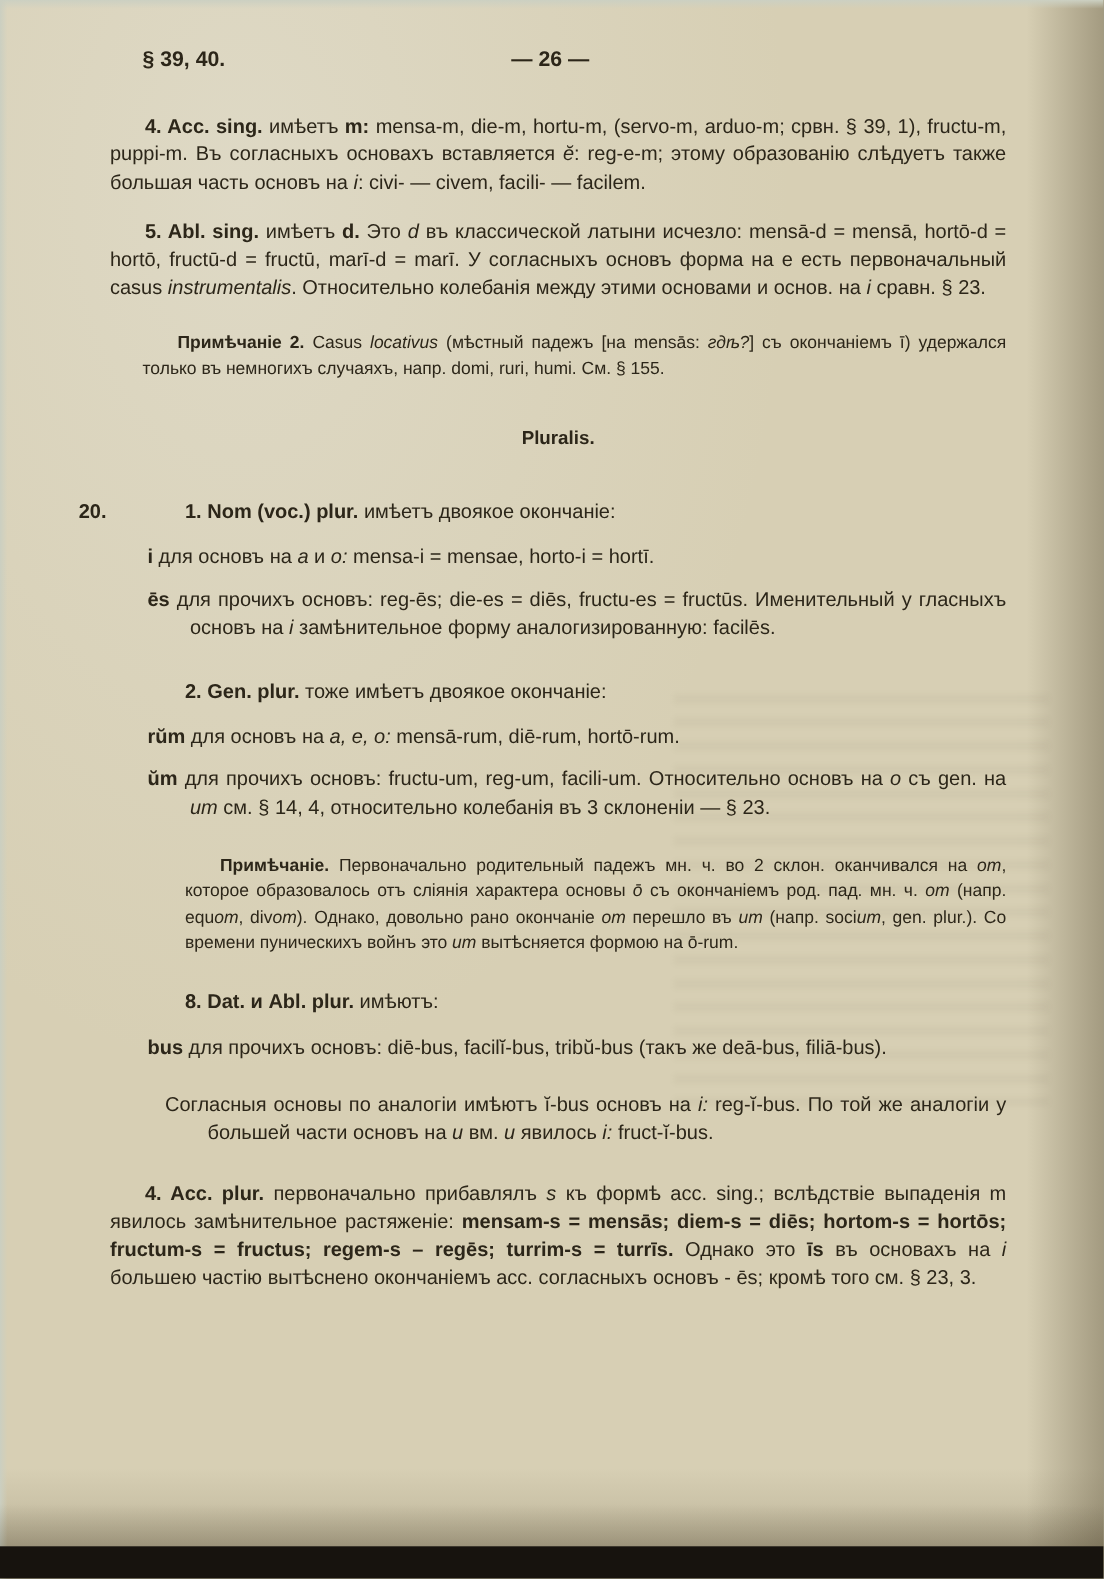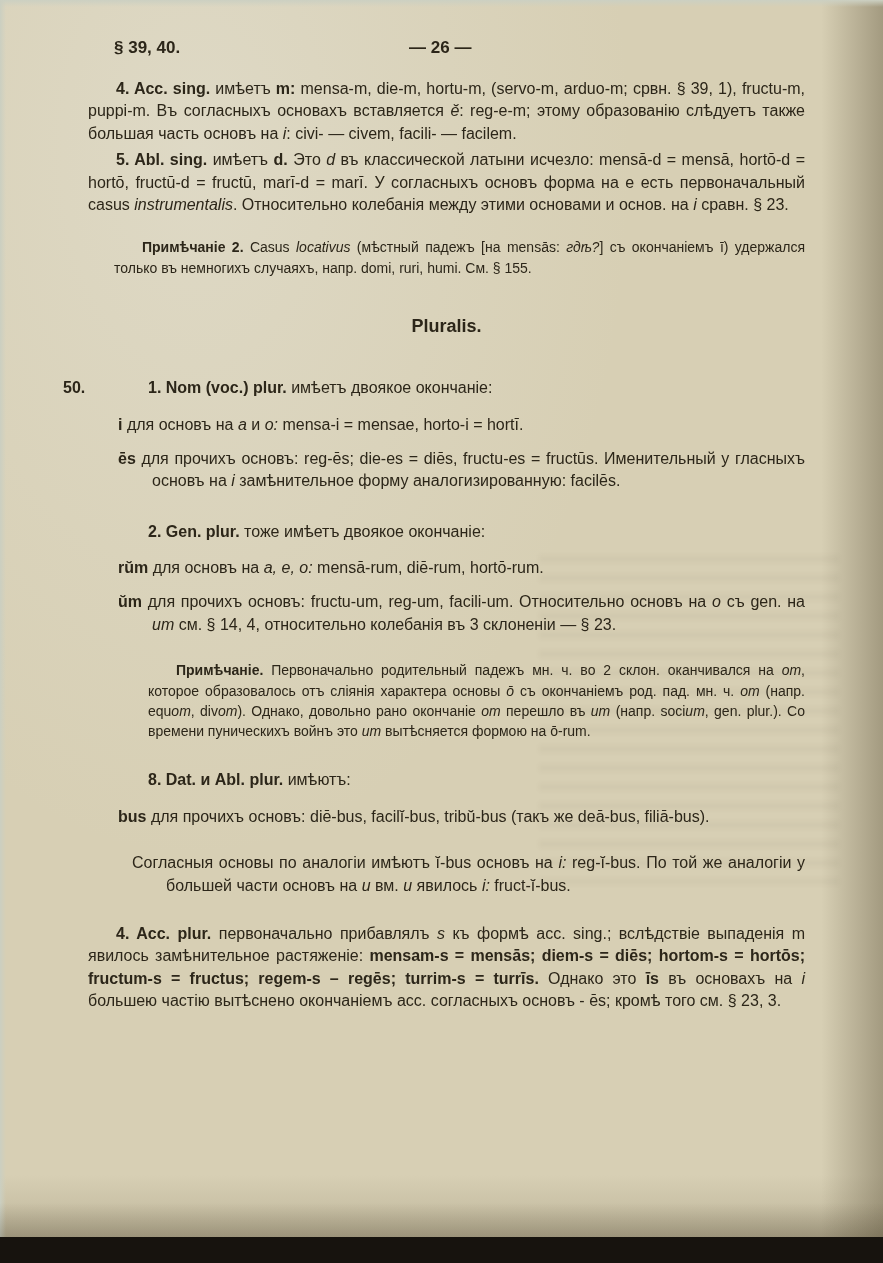--- a/index.html
+++ b/index.html
@@ -30,24 +30,24 @@
   .header { position:relative; padding:38px 78px 0 88px; font-size:17px; }
   .header .section-ref { font-weight:bold; margin-left:26px; }
   .header .page-num { position:absolute; left:50%; top:38px; transform:translateX(-52%); font-weight:bold; }
 
   .content { position:relative; padding:16px 78px 0 88px; font-size:16px; line-height:1.40; text-align:justify; }
 
   .seg-n { font-style:normal; font-weight:normal; }
   .seg-b { font-weight:bold; }
   .seg-i { font-style:italic; }
 
-  .block.para    { text-indent:28px; margin:4px 0; }
+  .block.para    { text-indent:28px; margin:17px 0; }
   .block.note    { font-size:14px; line-height:1.45; margin:21px 0 21px 26px; text-indent:28px; }
   .block.note2   { font-size:14px; line-height:1.45; margin:24px 0 24px 60px; text-indent:28px; }
-  .block.heading { text-align:center; font-weight:bold; font-size:18px; margin:36px 0 38px; text-indent:0; }
+  .block.heading { text-align:center; font-weight:bold; font-size:15px; margin:36px 0 38px; text-indent:0; }
   .block.subhead { margin:28px 0 14px 60px; position:relative; }
   .block.item    { margin:12px 0 12px 30px; padding-left:34px; text-indent:-34px; }
   .block.item + .block.item { margin-top:8px; }
   .block.subitem { margin:24px 0 26px 44px; padding-left:34px; text-indent:-34px; }
   .margin-number { position:absolute; left:-85px; top:0; font-weight:bold; text-indent:0; }
 </style>
 </head>
 <body>
 
 <div class="page">
@@ -58,21 +58,21 @@
   <div class="header">
     <span class="section-ref">§ 39, 40.</span>
     <span class="page-num">— 26 —</span>
   </div>
 
   <div class="content">
       <div class="block para"><span class="seg-b">4. Acc. sing.</span><span class="seg-n"> имѣетъ </span><span class="seg-b">m:</span><span class="seg-n"> mensa-m, die-m, hortu-m, (servo-m, arduo-m; срвн. § 39, 1), fructu-m, puppi-m. Въ согласныхъ основахъ вставляется </span><span class="seg-i">ĕ</span><span class="seg-n">: reg-e-m; этому образованію слѣдуетъ также большая часть основъ на </span><span class="seg-i">i</span><span class="seg-n">: civi- — civem, facili- — facilem.</span></div>
       <div class="block para"><span class="seg-b">5. Abl. sing.</span><span class="seg-n"> имѣетъ </span><span class="seg-b">d.</span><span class="seg-n"> Это </span><span class="seg-i">d</span><span class="seg-n"> въ классической латыни исчезло: mensā-d = mensā, hortō-d = hortō, fructū-d = fructū, marī-d = marī. У согласныхъ основъ форма на e есть первоначальный casus </span><span class="seg-i">instrumentalis</span><span class="seg-n">. Относительно колебанія между этими основами и основ. на </span><span class="seg-i">i</span><span class="seg-n"> сравн. § 23.</span></div>
       <div class="block note"><span class="seg-b">Примѣчаніе 2.</span><span class="seg-n"> Casus </span><span class="seg-i">locativus</span><span class="seg-n"> (мѣстный падежъ [на mensās: </span><span class="seg-i">гдѣ?</span><span class="seg-n">] съ окончаніемъ ī) удержался только въ немногихъ случаяхъ, напр. domi, ruri, humi. См. § 155.</span></div>
       <div class="block heading"><span class="seg-b">Pluralis.</span></div>
-      <div class="block subhead"><span class="margin-number">50.</span><span class="seg-b">1. Nom (voc.) plur.</span><span class="seg-n"> имѣетъ двоякое окончаніе:</span></div>
+      <div class="block subhead"><span class="margin-number">20.</span><span class="seg-b">1. Nom (voc.) plur.</span><span class="seg-n"> имѣетъ двоякое окончаніе:</span></div>
       <div class="block item"><span class="seg-b">i</span><span class="seg-n"> для основъ на </span><span class="seg-i">a</span><span class="seg-n"> и </span><span class="seg-i">o:</span><span class="seg-n"> mensa-i = mensae, horto-i = hortī.</span></div>
       <div class="block item"><span class="seg-b">ēs</span><span class="seg-n"> для прочихъ основъ: reg-ēs; die-es = diēs, fructu-es = fructūs. Именительный у гласныхъ основъ на </span><span class="seg-i">i</span><span class="seg-n"> замѣнительное форму аналогизированную: facilēs.</span></div>
       <div class="block subhead"><span class="seg-b">2. Gen. plur.</span><span class="seg-n"> тоже имѣетъ двоякое окончаніе:</span></div>
       <div class="block item"><span class="seg-b">rŭm</span><span class="seg-n"> для основъ на </span><span class="seg-i">a, e, o:</span><span class="seg-n"> mensā-rum, diē-rum, hortō-rum.</span></div>
       <div class="block item"><span class="seg-b">ŭm</span><span class="seg-n"> для прочихъ основъ: fructu-um, reg-um, facili-um. Относительно основъ на </span><span class="seg-i">o</span><span class="seg-n"> съ gen. на </span><span class="seg-i">um</span><span class="seg-n"> см. § 14, 4, относительно колебанія въ 3 склоненіи — § 23.</span></div>
       <div class="block note2"><span class="seg-b">Примѣчаніе.</span><span class="seg-n"> Первоначально родительный падежъ мн. ч. во 2 склон. оканчивался на </span><span class="seg-i">om</span><span class="seg-n">, которое образовалось отъ сліянія характера основы </span><span class="seg-i">ō</span><span class="seg-n"> съ окончаніемъ род. пад. мн. ч. </span><span class="seg-i">om</span><span class="seg-n"> (напр. equ</span><span class="seg-i">om</span><span class="seg-n">, div</span><span class="seg-i">om</span><span class="seg-n">). Однако, довольно рано окончаніе </span><span class="seg-i">om</span><span class="seg-n"> перешло въ </span><span class="seg-i">um</span><span class="seg-n"> (напр. soci</span><span class="seg-i">um</span><span class="seg-n">, gen. plur.). Со времени пуническихъ войнъ это </span><span class="seg-i">um</span><span class="seg-n"> вытѣсняется формою на ō-rum.</span></div>
       <div class="block subhead"><span class="seg-b">8. Dat. и Abl. plur.</span><span class="seg-n"> имѣютъ:</span></div>
       <div class="block item"><span class="seg-b">bus</span><span class="seg-n"> для прочихъ основъ: diē-bus, facilĭ-bus, tribŭ-bus (такъ же deā-bus, filiā-bus).</span></div>
       <div class="block subitem"><span class="seg-n">Согласныя основы по аналогіи имѣютъ ĭ-bus основъ на </span><span class="seg-i">i:</span><span class="seg-n"> reg-ĭ-bus. По той же аналогіи у большей части основъ на </span><span class="seg-i">u</span><span class="seg-n"> вм. </span><span class="seg-i">u</span><span class="seg-n"> явилось </span><span class="seg-i">i:</span><span class="seg-n"> fruct-ĭ-bus.</span></div>
       <div class="block para"><span class="seg-b">4. Acc. plur.</span><span class="seg-n"> первоначально прибавлялъ </span><span class="seg-i">s</span><span class="seg-n"> къ формѣ acc. sing.; вслѣдствіе выпаденія m явилось замѣнительное растяженіе: </span><span class="seg-b">mensam-s = mensās; diem-s = diēs; hortom-s = hortōs; fructum-s = fructus; regem-s – regēs; turrim-s = turrīs.</span><span class="seg-n"> Однако это </span><span class="seg-b">īs</span><span class="seg-n"> въ основахъ на </span><span class="seg-i">i</span><span class="seg-n"> большею частію вытѣснено окончаніемъ acc. согласныхъ основъ - ēs; кромѣ того см. § 23, 3.</span></div>

